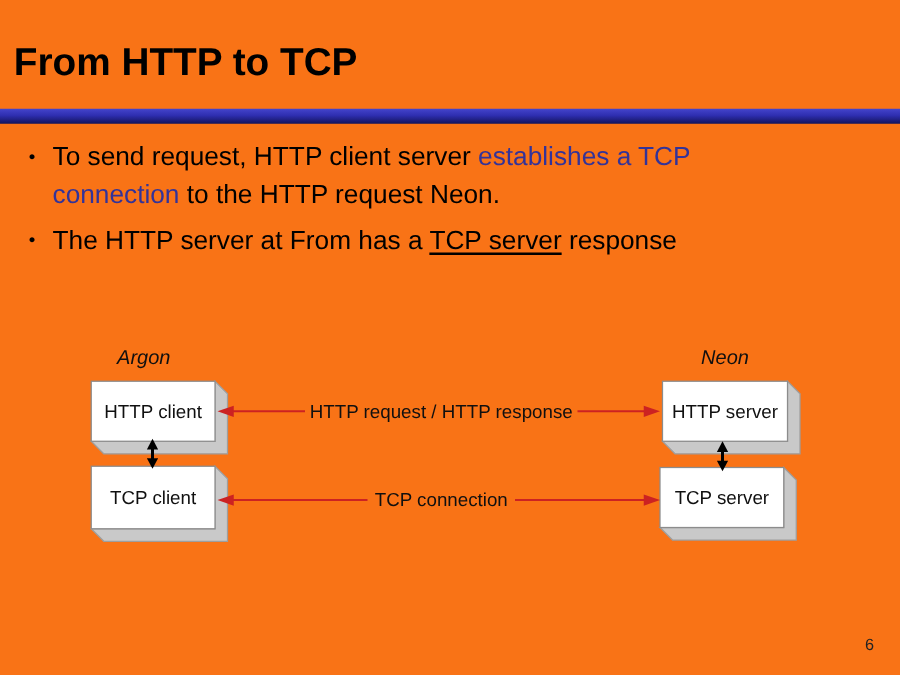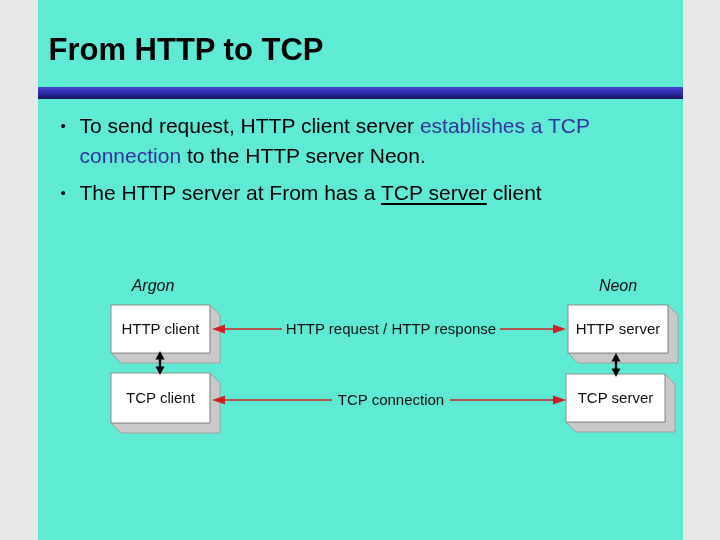--- a/index.html
+++ b/index.html
@@ -1,17 +1,17 @@
 <!DOCTYPE html>
 <html style="--accent-blue-text: #333399; --arrow-red: #cc2222; --rule-top: #4444cc; --rule-bottom: #13135a; --shadow-gray: #c9c9c9;"><head>
 <meta charset="utf-8">
 <style>
   html,body{margin:0;padding:0;background:#e8e8e8;}
   .slide{
-    position:relative;width:645px;height:540px;background:#5eead4;
+    position:relative;width:720px;height:540px;background:#f97316;
     font-family:"Liberation Sans",sans-serif;overflow:hidden;margin:0 auto;
   }
   .title{
     position:absolute;left:11px;top:34px;margin:0;
     font-size:31px;font-weight:700;color:#000;line-height:1;letter-spacing:0;
     white-space:nowrap;
   }
   .rule{
     position:absolute;left:0;top:87px;width:720px;height:12px;
     background:linear-gradient(180deg,
@@ -52,24 +52,24 @@
 <body>
 
 <div class="slide">
 
   <h1 class="title">From HTTP to TCP</h1>
 
   <div class="rule"></div>
 
   <ul class="bullets">
     <li>
-      <span class="dot">•</span><span>To send request, HTTP client server </span><span class="seg-blue">establishes a TCP connection</span><span> to the HTTP server Neon.</span>
+      <span class="dot">•</span><span>To send request, HTTP client server </span><span class="seg-blue">establishes a TCP connection</span><span> to the HTTP request Neon.</span>
     </li>
     <li>
-      <span class="dot">•</span><span>The HTTP server at From has a </span><span class="seg-underline">TCP server</span><span> client</span>
+      <span class="dot">•</span><span>The HTTP server at From has a </span><span class="seg-underline">TCP server</span><span> response</span>
     </li>
   </ul>
 
   <svg class="diagram" viewBox="0 0 600 180">
 
     <text class="host" x="55" y="26" text-anchor="middle">Argon</text>
     <text class="host" x="520" y="26" text-anchor="middle">Neon</text>
 
     <g>
       <path class="shadow" d="M13,88 L23,98 L122,98 L122,50 L112,40 L112,88 Z"></path>

